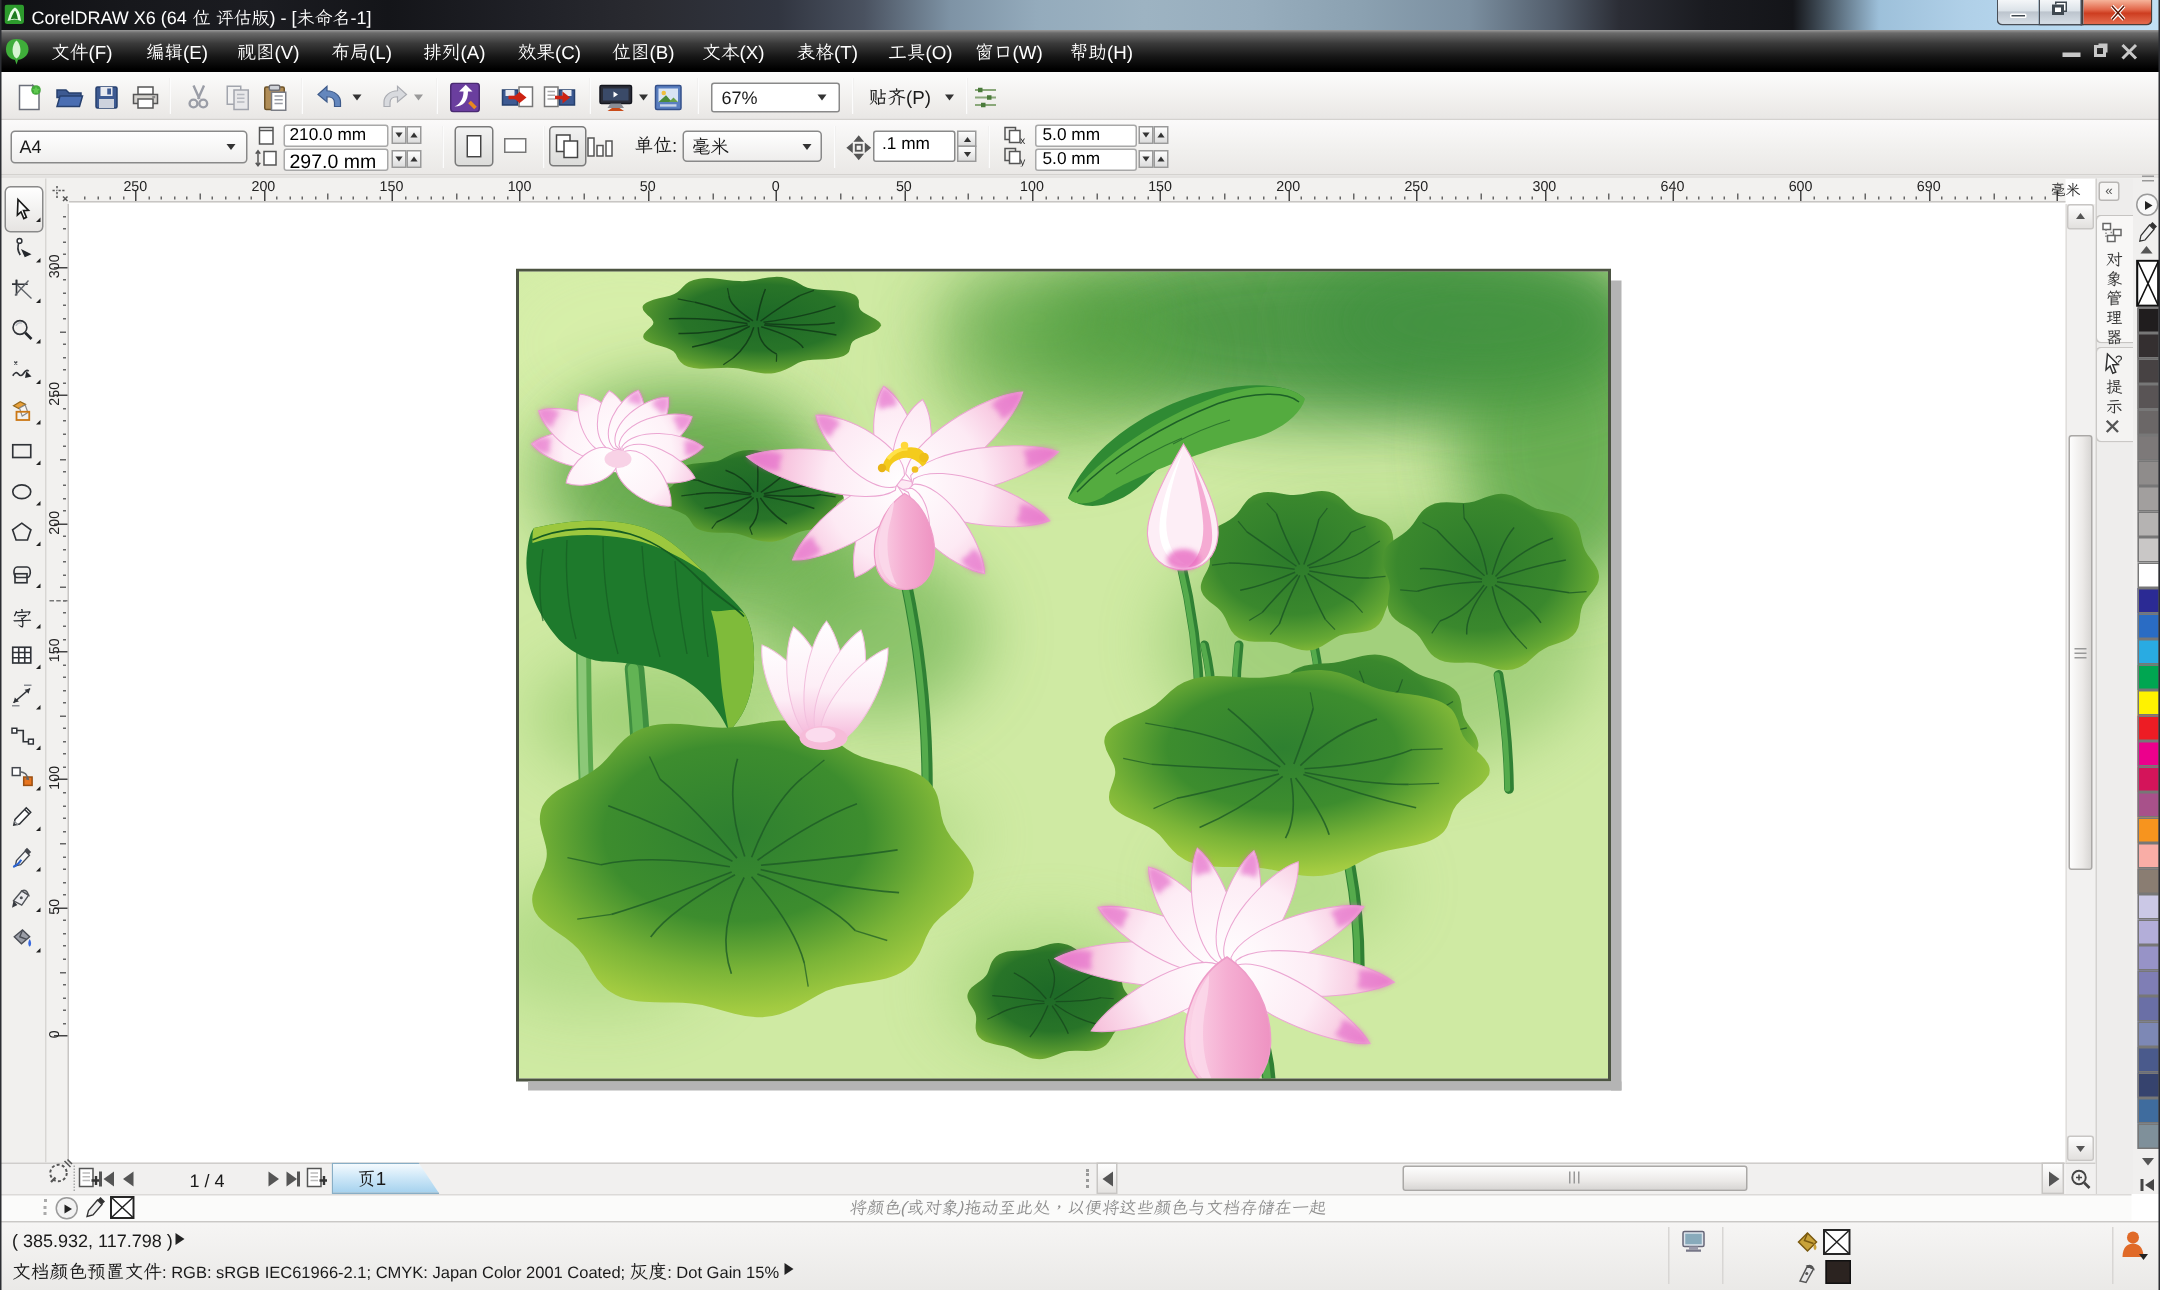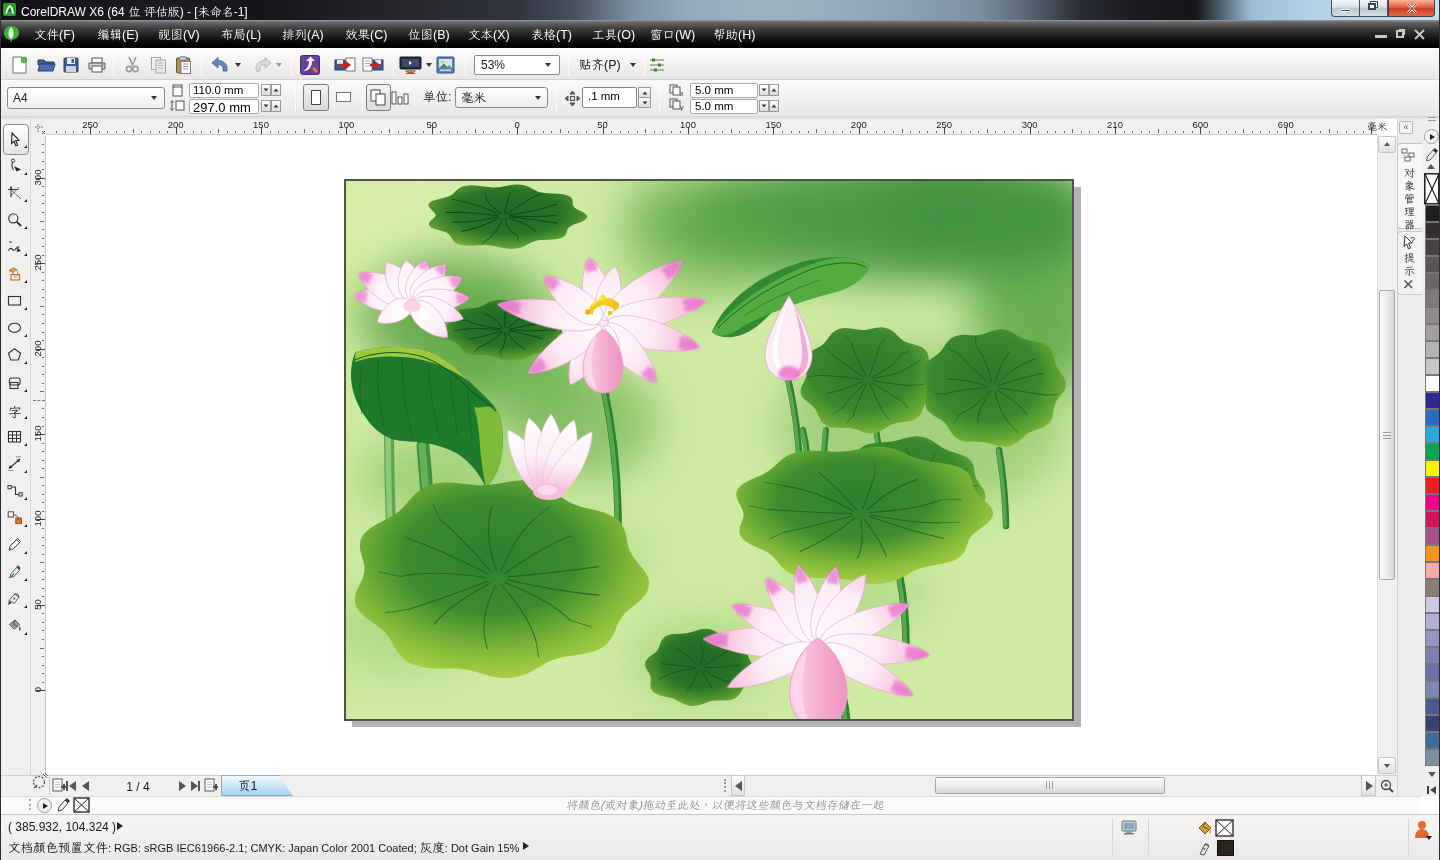--- a/index.html
+++ b/index.html
@@ -273,21 +273,21 @@
 <svg class="a" style="left:436px;top:56px" width="19" height="18">
     <rect x="1" y="1" width="17" height="16" rx="1" fill="#5a7fc0" stroke="#34508a"></rect>
     <rect x="3" y="3" width="13" height="9" fill="#d8e4f4"></rect>
     <circle cx="6.5" cy="6" r="1.5" fill="#f0c040"></circle>
     <path d="M3,12 L8,7.5 L12,12Z" fill="#4a8a3a"></path>
     <path d="M10,12 L13,9 L16,12Z" fill="#6aa24a"></path>
     <rect x="4" y="13.5" width="11" height="1.6" fill="#c8d4e8"></rect>
   </svg>
 <div class="sep" style="left:465px;top:52px;height:24px"></div>
 <div class="combo" style="left:474px;top:55px;width:86px;height:20px"></div>
-<div class="a num" style="left:481px;top:58px">53%</div>
+<div class="a num" style="left:481px;top:58px">67%</div>
 <div class="a dna" style="left:545px;top:63px"></div>
 <div class="sep" style="left:568px;top:52px;height:24px"></div>
 <svg class="t " style="left:579.0px;top:56.5px" width="43" height="18" fill="#1a1a1a">
     <use href="#u8d34" transform="translate(0.0,12) scale(0.0125)"></use>
     <use href="#u9f50" transform="translate(12.5,12) scale(0.0125)"></use>
     <text x="25.0" y="12" font-size="12.5" font-family="Liberation Sans">(P)</text>
   </svg>
 <div class="a dna" style="left:630px;top:63px"></div>
 <div class="sep" style="left:644px;top:52px;height:24px"></div>
 <svg class="a" style="left:648px;top:56px" width="18" height="18">
@@ -304,21 +304,21 @@
 <div class="a dna" style="left:151px;top:96px"></div>
 <svg class="a" style="left:171px;top:84px" width="13" height="13">
     <rect x="2" y="1" width="9" height="11" fill="#fff" stroke="#555"></rect>
     <path d="M2,3 h9 M2,5 h-0 M4,1 v-0" stroke="#555"></path>
   </svg>
 <svg class="a" style="left:170px;top:99px" width="15" height="13">
     <path d="M2,2 v9 m-1.5,-7.5 l1.5,-2 1.5,2 m-3,6 l1.5,2 1.5,-2" stroke="#555" fill="none"></path>
     <rect x="6" y="2" width="8" height="9" fill="#fff" stroke="#555"></rect>
   </svg>
 <div class="combo" style="left:189px;top:83px;width:70px;height:15px;border-color:#a8a8a8"></div>
-<div class="a" style="left:193px;top:84px;font-size:11.5px">110.0 mm</div>
+<div class="a" style="left:193px;top:84px;font-size:11.5px">210.0 mm</div>
 <div class="spin" style="left:261px;top:84px;width:10px;height:12px">
     <div class="dna" style="transform:scale(.8)"></div>
   </div>
 <div class="spin" style="left:271px;top:84px;width:10px;height:12px">
     <div class="upa" style="transform:scale(.8)"></div>
   </div>
 <div class="combo" style="left:189px;top:99px;width:70px;height:15px;border-color:#a8a8a8"></div>
 <div class="a" style="left:193px;top:100px;font-size:13px">297.0 mm</div>
 <div class="spin" style="left:261px;top:100px;width:10px;height:12px">
     <div class="dna" style="transform:scale(.8)"></div>
@@ -533,21 +533,21 @@
     <div class="a" style="left:992.1px;top:12px;width:1px;height:2px;background:#666"></div>
     <div class="a" style="left:1000.7px;top:12px;width:1px;height:2px;background:#666"></div>
     <div class="a" style="left:1009.2px;top:12px;width:1px;height:2px;background:#666"></div>
     <div class="a" style="left:1017.8px;top:12px;width:1px;height:2px;background:#666"></div>
     <div class="a" style="left:1026.3px;top:10px;width:1px;height:4px;background:#666"></div>
     <div class="a" style="left:1034.8px;top:12px;width:1px;height:2px;background:#666"></div>
     <div class="a" style="left:1043.4px;top:12px;width:1px;height:2px;background:#666"></div>
     <div class="a" style="left:1051.9px;top:12px;width:1px;height:2px;background:#666"></div>
     <div class="a" style="left:1060.5px;top:12px;width:1px;height:2px;background:#666"></div>
     <div class="a" style="left:1069.0px;top:8px;width:1px;height:7px;background:#444"></div>
-    <div class="a" style="left:1049.0px;top:0px;width:40px;text-align:center;font-size:9.5px;color:#222">210</div>
+    <div class="a" style="left:1049.0px;top:0px;width:40px;text-align:center;font-size:9.5px;color:#222">640</div>
     <div class="a" style="left:1077.5px;top:12px;width:1px;height:2px;background:#666"></div>
     <div class="a" style="left:1086.1px;top:12px;width:1px;height:2px;background:#666"></div>
     <div class="a" style="left:1094.6px;top:12px;width:1px;height:2px;background:#666"></div>
     <div class="a" style="left:1103.2px;top:12px;width:1px;height:2px;background:#666"></div>
     <div class="a" style="left:1111.7px;top:10px;width:1px;height:4px;background:#666"></div>
     <div class="a" style="left:1120.2px;top:12px;width:1px;height:2px;background:#666"></div>
     <div class="a" style="left:1128.8px;top:12px;width:1px;height:2px;background:#666"></div>
     <div class="a" style="left:1137.3px;top:12px;width:1px;height:2px;background:#666"></div>
     <div class="a" style="left:1145.9px;top:12px;width:1px;height:2px;background:#666"></div>
     <div class="a" style="left:1154.4px;top:8px;width:1px;height:7px;background:#444"></div>
@@ -1287,21 +1287,21 @@
       <use href="#u6587" transform="translate(237.3,11) scale(0.0115)"></use>
       <use href="#u6863" transform="translate(248.8,11) scale(0.0115)"></use>
       <use href="#u5b58" transform="translate(260.3,11) scale(0.0115)"></use>
       <use href="#u50a8" transform="translate(271.8,11) scale(0.0115)"></use>
       <use href="#u5728" transform="translate(283.3,11) scale(0.0115)"></use>
       <use href="#u4e00" transform="translate(294.8,11) scale(0.0115)"></use>
       <use href="#u8d77" transform="translate(306.3,11) scale(0.0115)"></use>
     </g>
   </svg>
 <div class="a" style="left:0;top:814px;width:1440px;height:46px;background:linear-gradient(#f6f5f4,#eae9e7);border-top:1px solid #cac8c6"></div>
-<div class="a num" style="left:8px;top:820px">( 385.932, 104.324 )</div>
+<div class="a num" style="left:8px;top:820px">( 385.932, 117.798 )</div>
 <div class="a" style="left:117px;top:822px;width:0;height:0;border-top:4px solid transparent;border-bottom:4px solid transparent;border-left:6px solid #222"></div>
 <svg class="t " style="left:8.0px;top:840.0px" width="513" height="18" fill="#1a1a1a">
     <use href="#u6587" transform="translate(0.0,12) scale(0.0125)"></use>
     <use href="#u6863" transform="translate(12.5,12) scale(0.0125)"></use>
     <use href="#u989c" transform="translate(25.0,12) scale(0.0125)"></use>
     <use href="#u8272" transform="translate(37.5,12) scale(0.0125)"></use>
     <use href="#u9884" transform="translate(50.0,12) scale(0.0125)"></use>
     <use href="#u7f6e" transform="translate(62.5,12) scale(0.0125)"></use>
     <use href="#u6587" transform="translate(75.0,12) scale(0.0125)"></use>
     <use href="#u4ef6" transform="translate(87.5,12) scale(0.0125)"></use>

